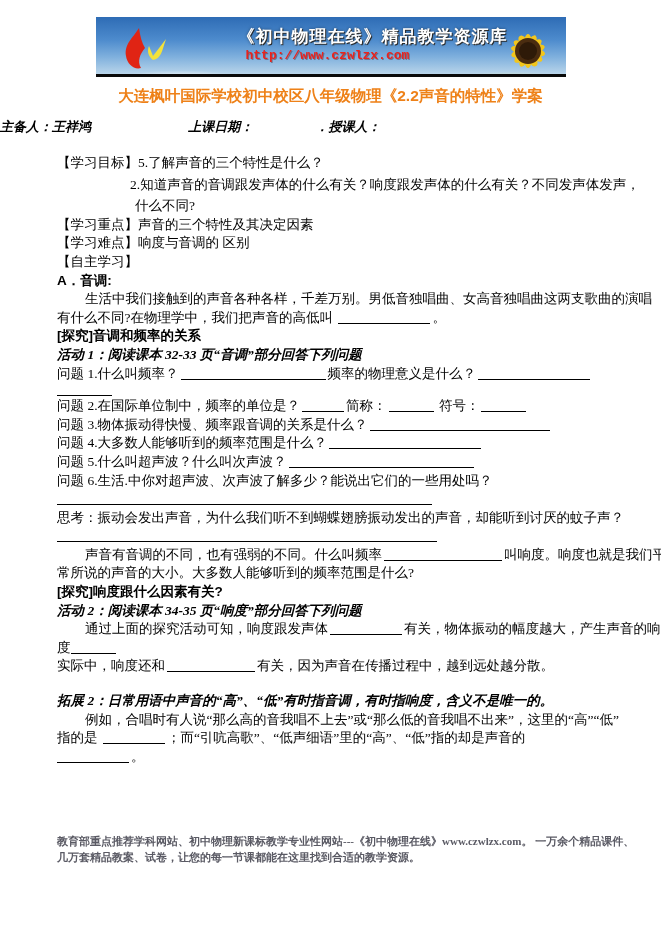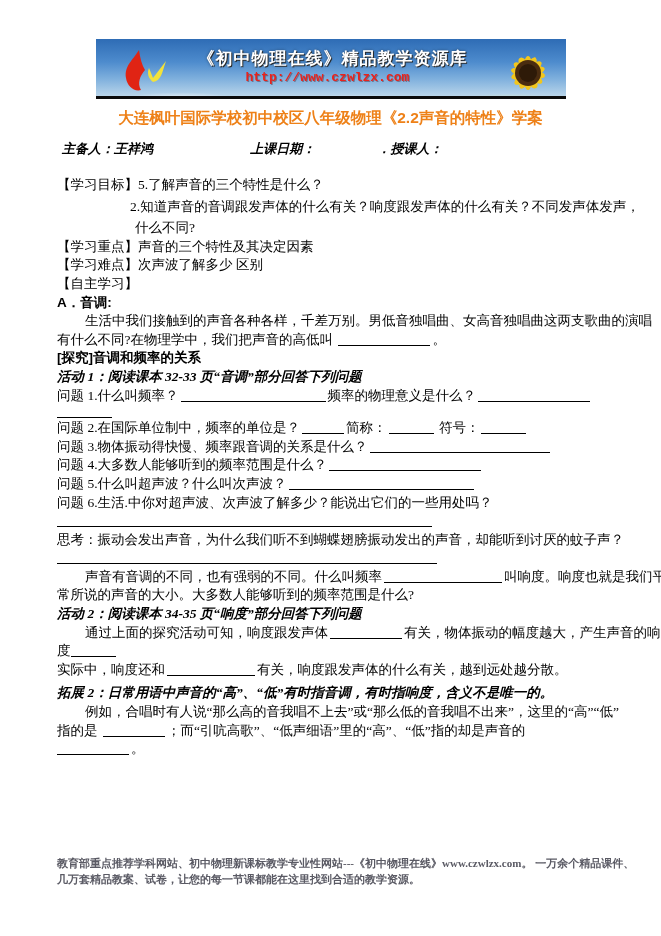--- a/index.html
+++ b/index.html
@@ -1,62 +1,62 @@
 <!DOCTYPE html>
 <html><head>
 <meta charset="utf-8">
 <style>
   html,body{margin:0;padding:0;}
   body{background:#ffffff;width:661px;height:936px;overflow:hidden;
        font-family:"Liberation Serif",serif;color:#000;}
   .page{position:relative;width:661px;height:936px;background:#fff;}
 
   
-  .banner{position:relative;width:470px;height:57px;margin:39px auto 0 auto;
+  .banner{position:relative;width:470px;height:57px;margin:17px auto 0 auto;
           background:linear-gradient(to bottom,#2e6cb5 0%,#4d8bcd 40%,#7fb0dd 70%,#b9d5ea 100%);
-          border-bottom:3px solid #0a0a0a;overflow:hidden;}
+          border-bottom:3px solid #0a0a0a;overflow:hidden;text-align:center;}
   .banner .clouds{position:absolute;left:0;bottom:-6px;width:100%;height:26px;
           background:
             radial-gradient(ellipse 90px 14px at 18% 100%,rgba(255,255,255,.95),rgba(255,255,255,0) 70%),
             radial-gradient(ellipse 120px 16px at 55% 110%,rgba(255,255,255,.8),rgba(255,255,255,0) 65%),
             radial-gradient(ellipse 80px 12px at 88% 100%,rgba(210,230,190,.9),rgba(255,255,255,0) 70%);}
   .banner .site-title{position:absolute;left:102px;top:8px;width:350px;
           font-family:"Liberation Sans",sans-serif;font-weight:bold;font-size:17px;
           color:#fff;letter-spacing:1px;white-space:nowrap;
           text-shadow:1px 1px 0 #2a2a2a,0 0 3px rgba(0,0,0,.45);}
   .banner .site-url{position:absolute;left:150px;top:31px;
           font-family:"Liberation Mono",monospace;font-weight:bold;font-size:13px;
           color:#e8231d;white-space:nowrap;text-shadow:1px 1px 0 rgba(60,0,0,.35);}
   .logo{position:absolute;left:20px;top:11px;}
   .sunflower{position:absolute;right:2px;bottom:-3px;}
 
   
   .doc-title{margin-top:9px;text-align:center;font-family:"Liberation Sans",sans-serif;
           font-weight:bold;font-size:15.5px;color:#ee8118;white-space:nowrap;}
-  .meta{position:relative;height:19px;margin-top:11px;padding-left:62px;
+  .meta{position:relative;height:19px;margin-top:11px;
           font-weight:bold;font-style:italic;font-size:13px;white-space:nowrap;}
   .meta .m1{display:inline-block;width:185px;}
   .meta .m2{display:inline-block;width:124px;}
 
   
   .content{padding:17px 48px 0 57px;font-size:13.5px;}
   .ln{line-height:18.6px;height:18.6px;white-space:nowrap;}
   .hd{font-family:"Liberation Sans",sans-serif;font-weight:bold;}
   .lbl{font-family:"Liberation Sans",sans-serif;font-weight:normal;}
   .cal{font-weight:bold;font-style:italic;}   
   .ind28{padding-left:28px;}
   .ind73{padding-left:73px;}
   .ind78{padding-left:78px;}
   .bl{display:inline-block;border-bottom:1px solid #000;height:12px;
       vertical-align:-2px;margin:0 2px;}
   .wrapline{height:14px;line-height:14px;}
   .mt3{margin-top:3px;}
   .mt13{margin-top:13px;}
   .mt9{margin-top:9px;}
-  .mt16{margin-top:5px;}
+  .mt16{margin-top:16px;}
 
   
   .footer{position:absolute;left:57px;top:816px;width:560px;
           font-size:11px;line-height:16px;font-weight:bold;color:#5a5a64;white-space:nowrap;}
 </style>
 </head>
 <body>
 
 <div class="page">
 
@@ -103,21 +103,21 @@
     <span class="m3">．授课人：</span>
   </div>
 
   <div class="content">
 
     <div class="ln"><span class="lbl">【学习目标】</span><span>5.了解声音的三个特性是什么？</span></div>
     <div class="ln ind73 mt3">2.知道声音的音调跟发声体的什么有关？响度跟发声体的什么有关？不同发声体发声，</div>
     <div class="ln ind78 mt3">什么不同?</div>
 
     <div class="ln"><span class="lbl">【学习重点】</span><span>声音的三个特性及其决定因素</span></div>
-    <div class="ln"><span class="lbl">【学习难点】</span><span>次声波了解多少 区别</span></div>
+    <div class="ln"><span class="lbl">【学习难点】</span><span>响度与音调的 区别</span></div>
     <div class="ln"><span class="lbl">【自主学习】</span></div>
 
     <div class="ln hd">A．音调:</div>
     <div class="ln ind28">生活中我们接触到的声音各种各样，千差万别。男低音独唱曲、女高音独唱曲这两支歌曲的演唱</div>
     <div class="ln"><span>有什么不同?在物理学中，我们把声音的高低叫</span> <span class="bl" style="width:92px"></span><span>。</span></div>
     <div class="ln hd">[探究]音调和频率的关系</div>
     <div class="ln cal">活动 1：阅读课本 32-33 页“音调”部分回答下列问题</div>
 
     <div class="ln"><span>问题 1.什么叫频率？</span><span class="bl" style="width:145px"></span><span>频率的物理意义是什么？</span><span class="bl" style="width:112px"></span></div>
     <div class="ln wrapline"><span class="bl" style="width:55px;margin-left:0"></span></div>
@@ -126,25 +126,26 @@
     <div class="ln"><span>问题 3.物体振动得快慢、频率跟音调的关系是什么？</span><span class="bl" style="width:180px"></span></div>
     <div class="ln"><span>问题 4.大多数人能够听到的频率范围是什么？</span><span class="bl" style="width:152px"></span></div>
     <div class="ln"><span>问题 5.什么叫超声波？什么叫次声波？</span><span class="bl" style="width:185px"></span></div>
     <div class="ln">问题 6.生活.中你对超声波、次声波了解多少？能说出它们的一些用处吗？</div>
     <div class="ln"><span class="bl" style="width:375px;margin-left:0"></span></div>
     <div class="ln">思考：振动会发出声音，为什么我们听不到蝴蝶翅膀振动发出的声音，却能听到讨厌的蚊子声？</div>
     <div class="ln"><span class="bl" style="width:380px;margin-left:0"></span></div>
 
     <div class="ln ind28"><span>声音有音调的不同，也有强弱的不同。什么叫频率</span><span class="bl" style="width:118px"></span><span>叫响度。响度也就是我们平</span></div>
     <div class="ln">常所说的声音的大小。大多数人能够听到的频率范围是什么?</div>
+    <div class="ln hd">[探究]响度跟什么因素有关?</div>
     <div class="ln cal">活动 2：阅读课本 34-35 页“响度”部分回答下列问题</div>
     <div class="ln ind28"><span>通过上面的探究活动可知，响度跟发声体</span><span class="bl" style="width:72px"></span><span>有关，物体振动的幅度越大，产生声音的响</span></div>
     <div class="ln"><span>度</span><span class="bl" style="width:45px;margin-left:0"></span></div>
 
-    <div class="ln"><span>实际中，响度还和</span><span class="bl" style="width:88px"></span><span>有关，响度跟发声体的什么有关，越到远处越分散。</span></div>
+    <div class="ln"><span>实际中，响度还和</span><span class="bl" style="width:88px"></span><span>有关，因为声音在传播过程中，越到远处越分散。</span></div>
 
     <div class="ln cal mt16">拓展 2：日常用语中声音的“高”、“低”有时指音调，有时指响度，含义不是唯一的。</div>
     <div class="ln ind28">例如，合唱时有人说“那么高的音我唱不上去”或“那么低的音我唱不出来”，这里的“高”“低”</div>
     <div class="ln"><span>指的是</span> <span class="bl" style="width:62px"></span><span>；而“引吭高歌”、“低声细语”里的“高”、“低”指的却是声音的</span></div>
     <div class="ln"><span class="bl" style="width:72px;margin-left:0"></span><span>。</span></div>
 
   </div>
 
   <div class="footer">
     <div>教育部重点推荐学科网站、初中物理新课标教学专业性网站---《初中物理在线》www.czwlzx.com。 一万余个精品课件、</div>

